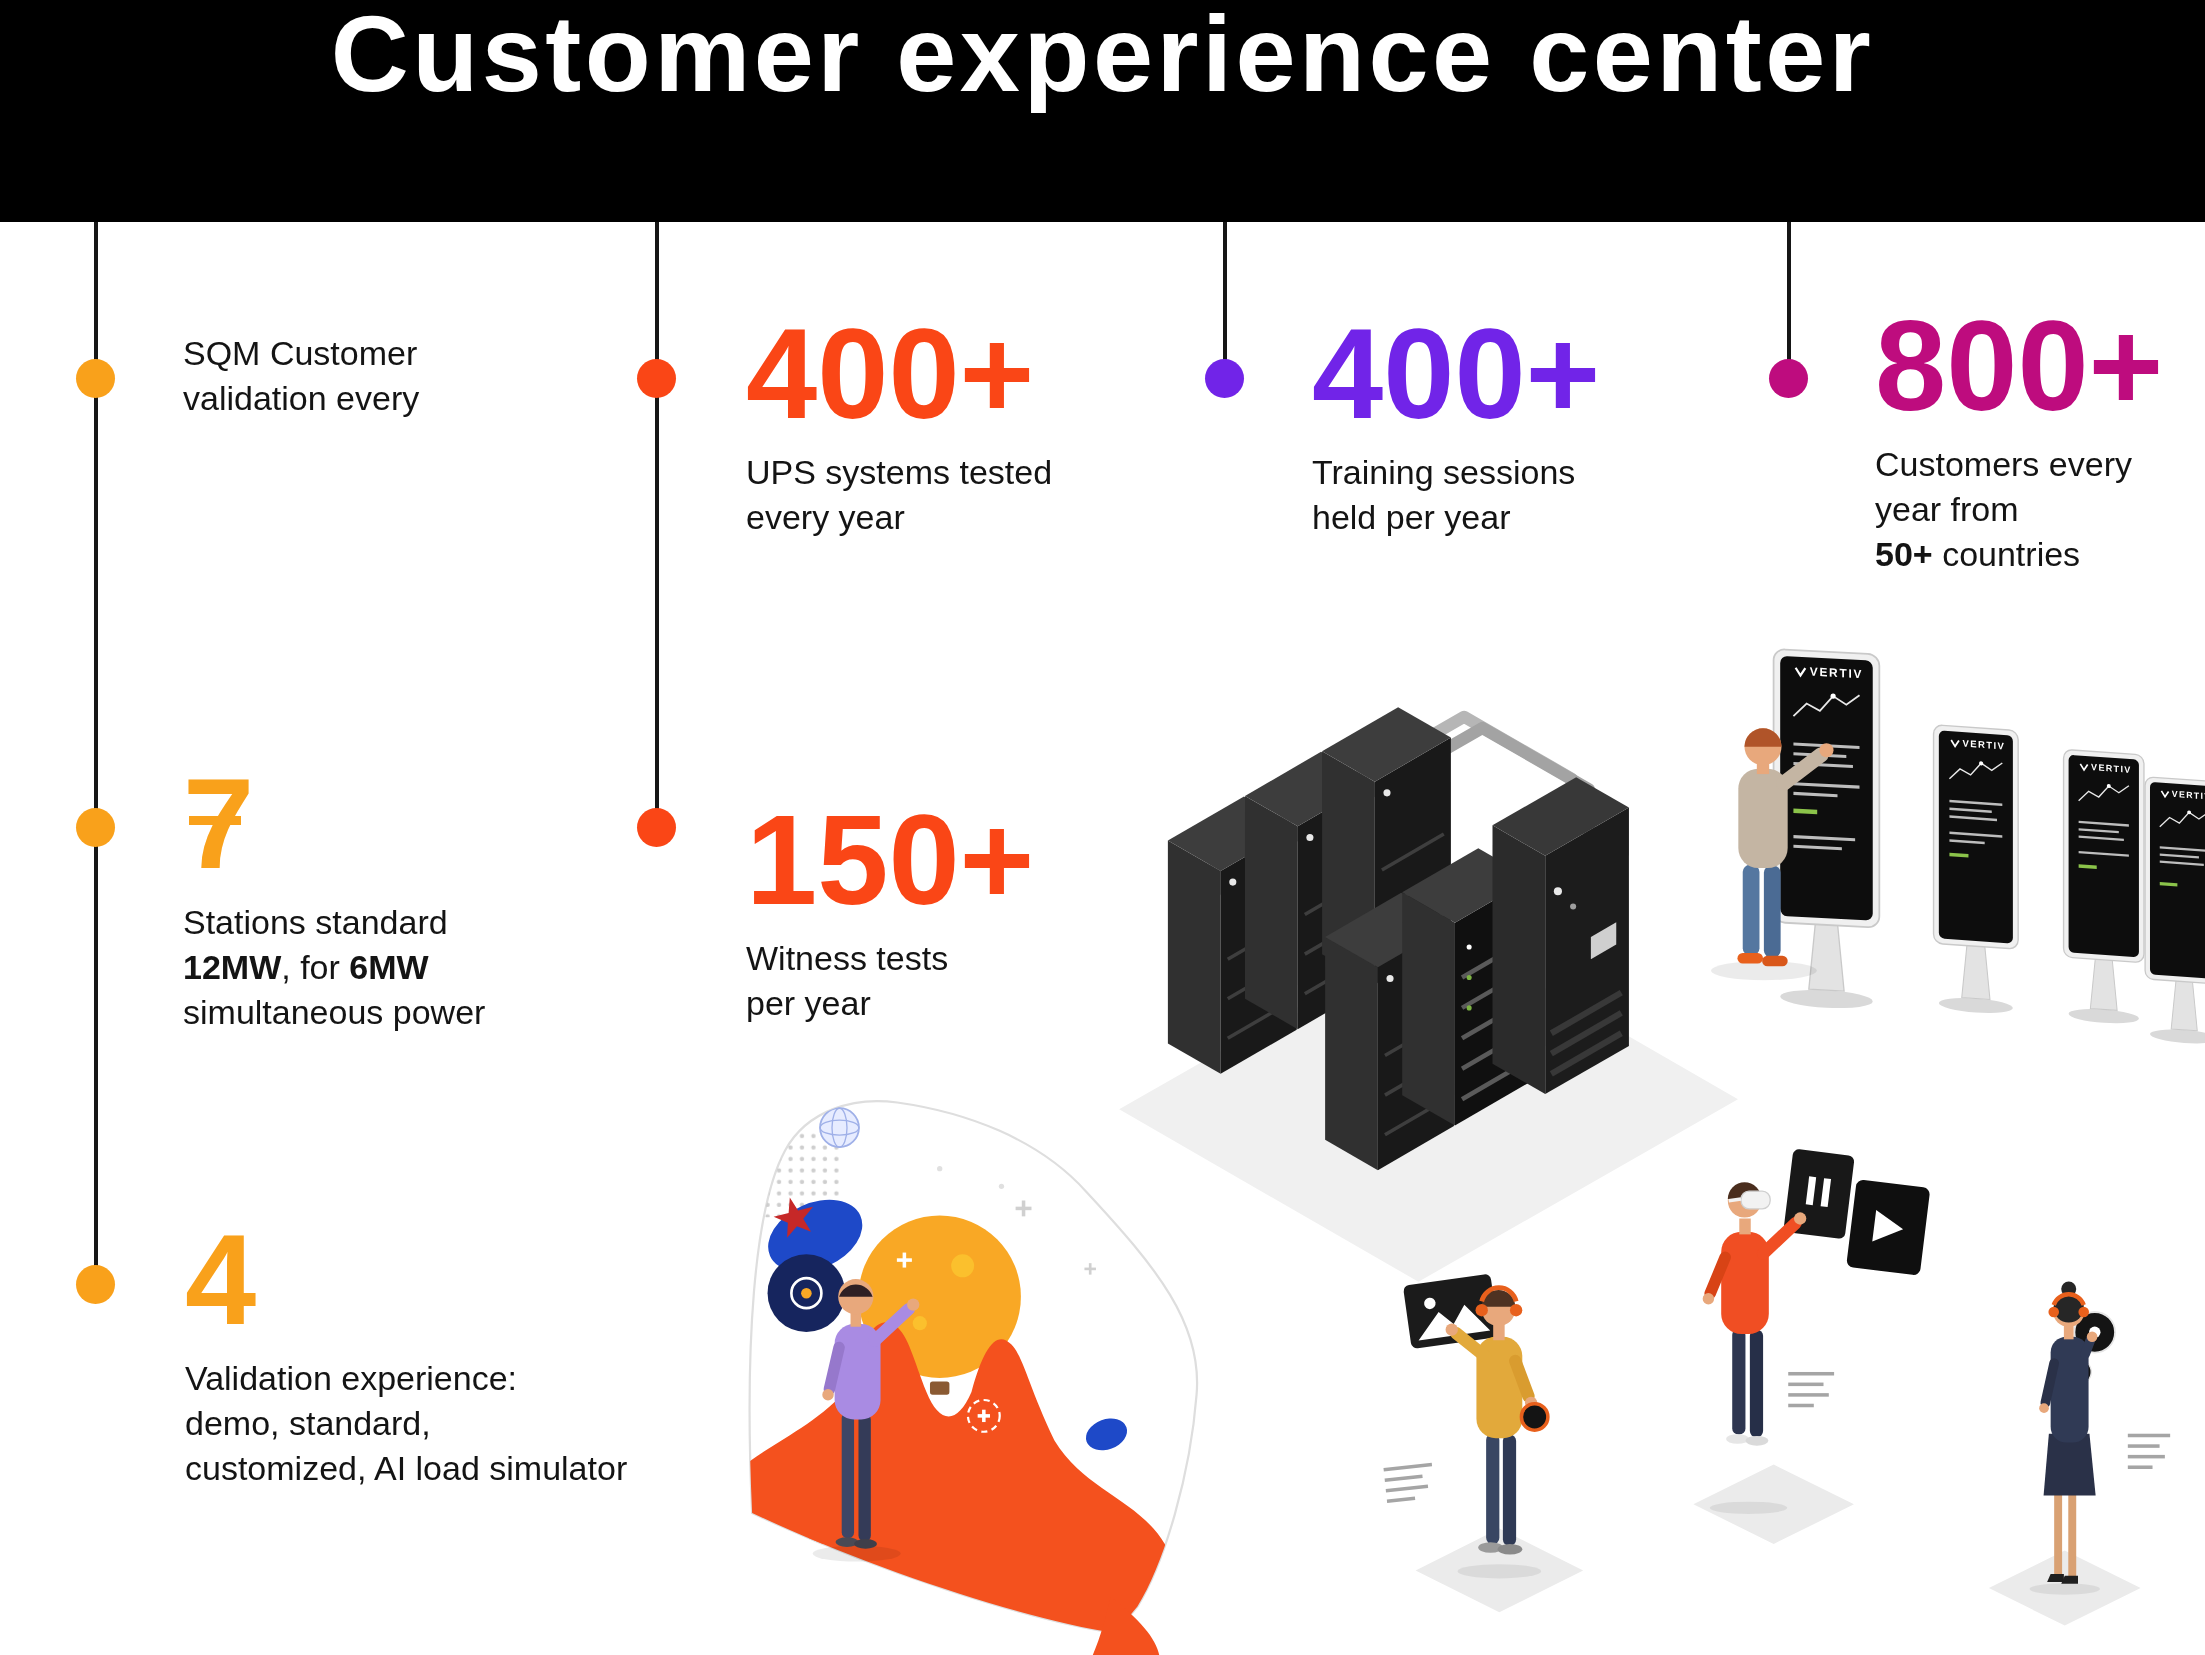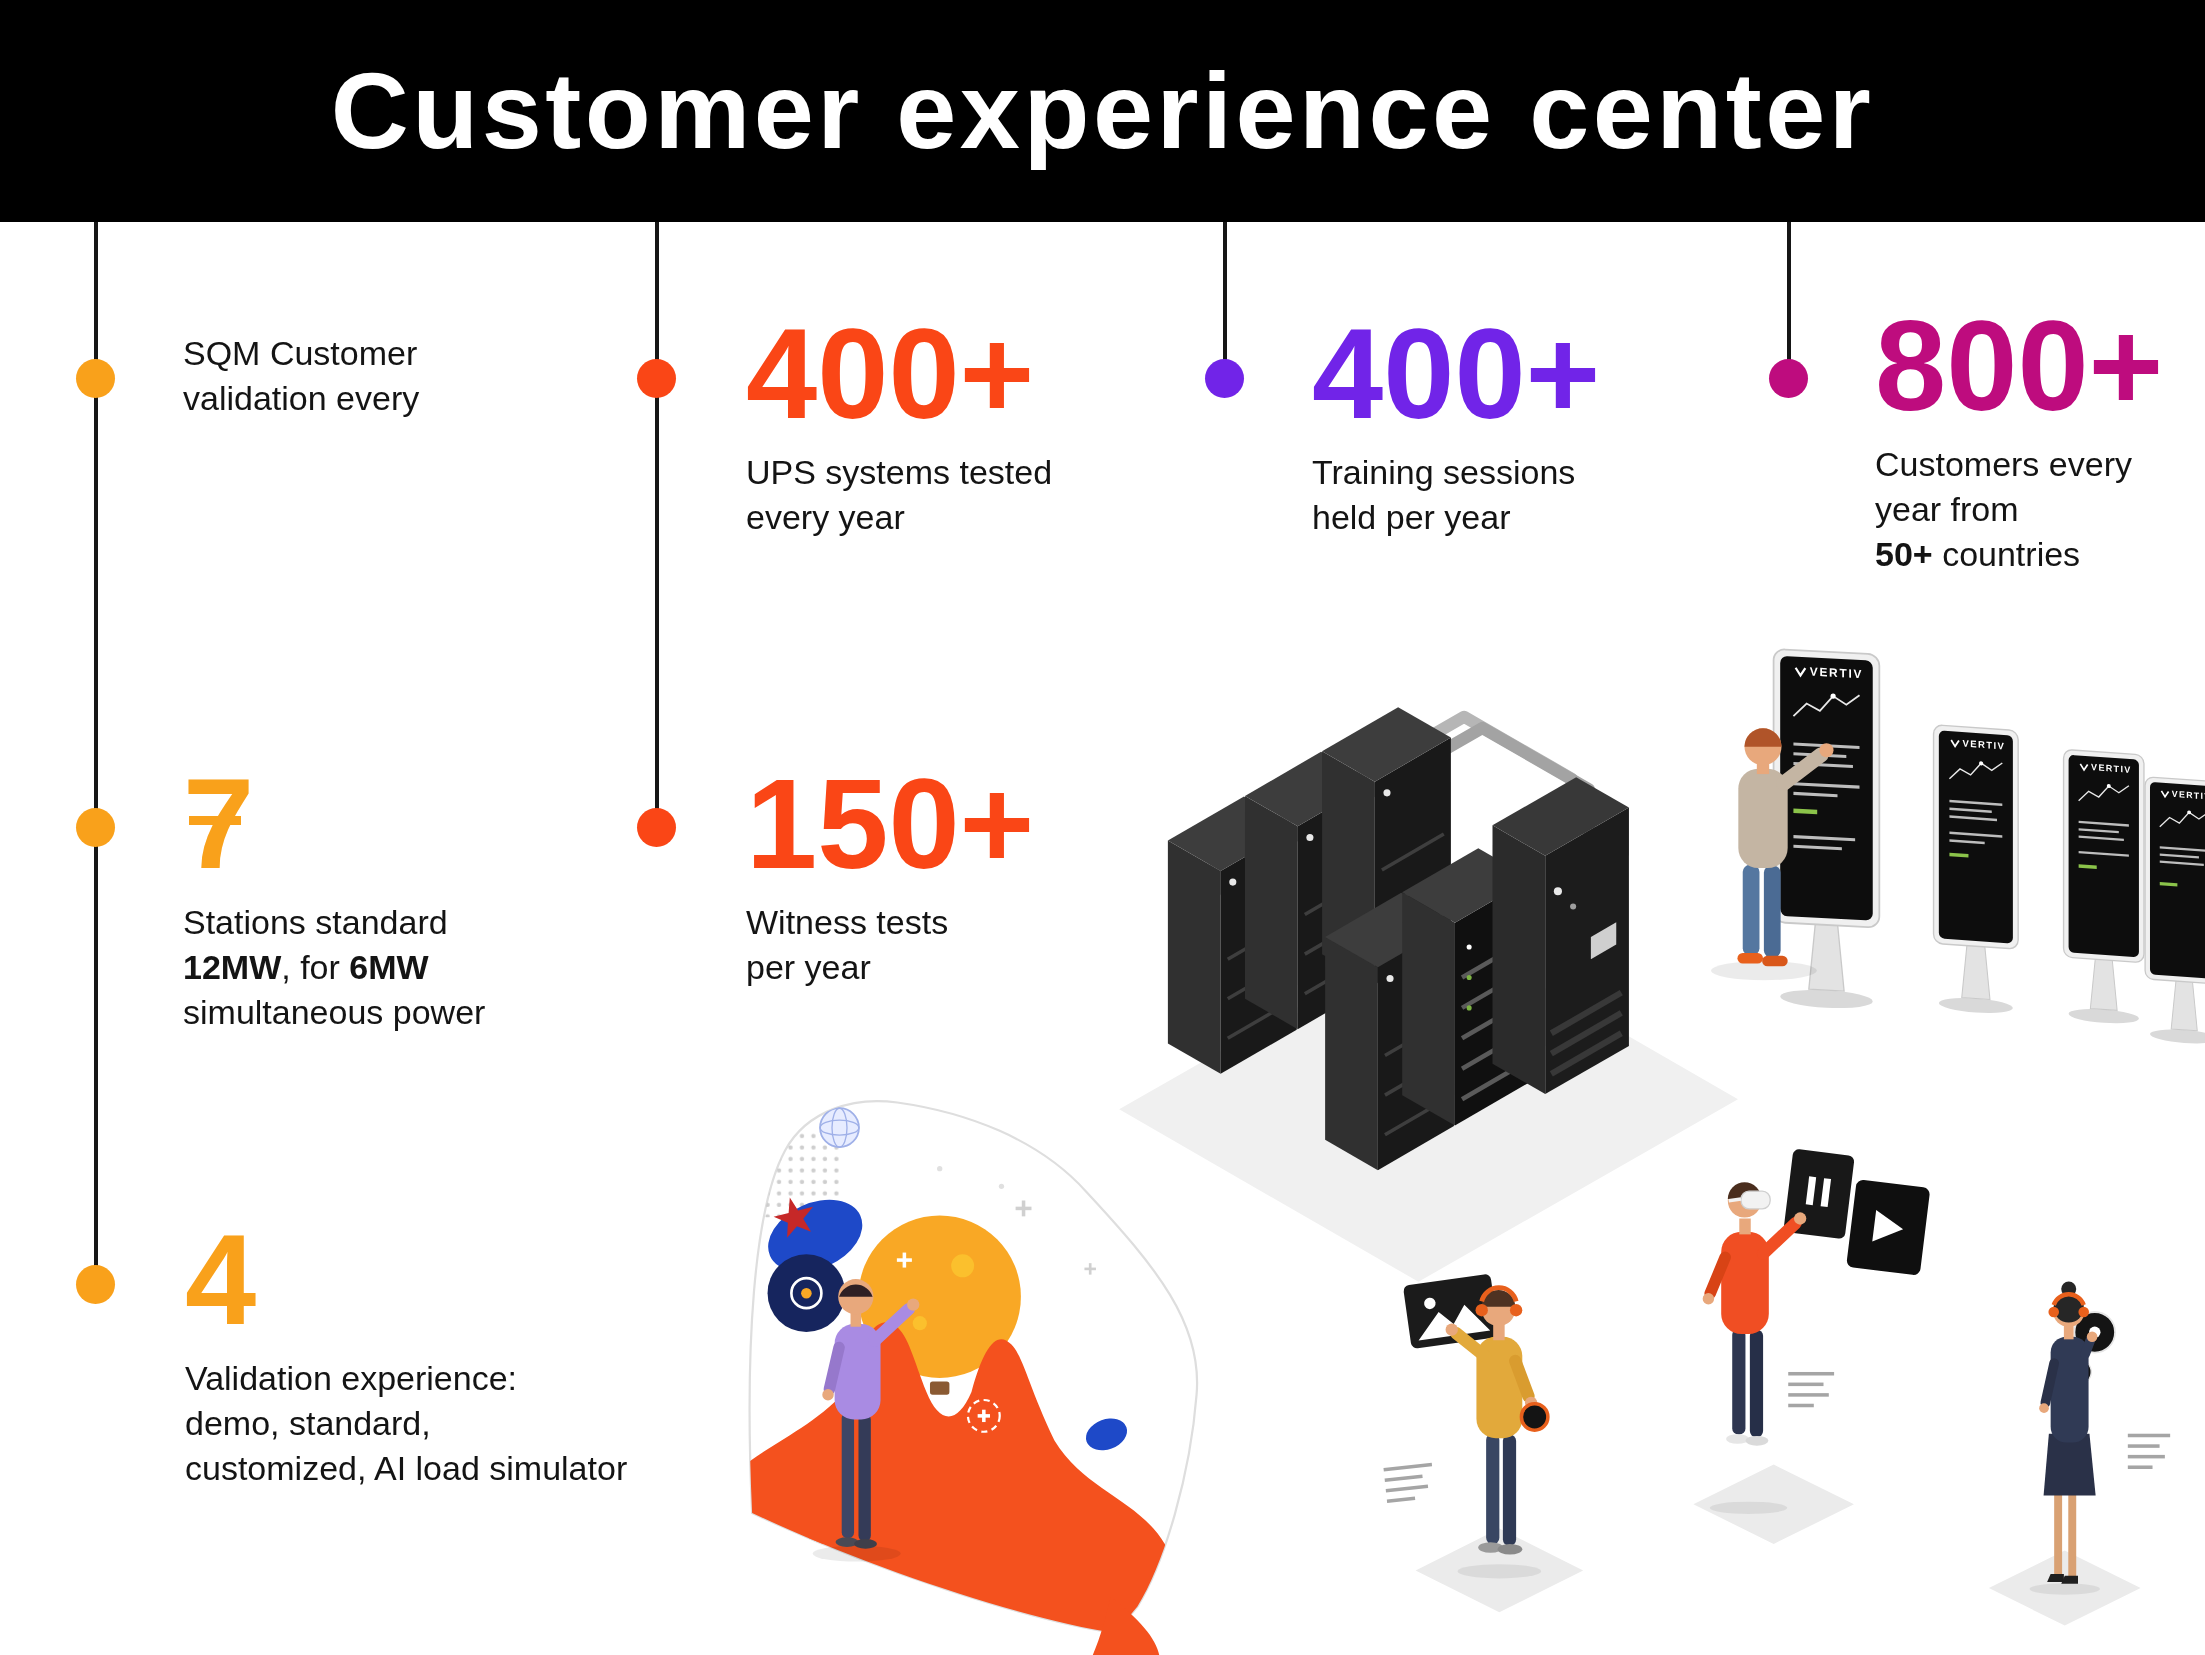--- a/index.html
+++ b/index.html
@@ -5,21 +5,21 @@
   html,body { margin:0; padding:0; background:#ffffff; }
   .canvas {
     position:relative; width:2205px; height:1656px; background:#ffffff;
     overflow:hidden; font-family:"Liberation Sans", sans-serif; color:#141414;
   }
   .abs { position:absolute; }
 
   
   .header-band {
     position:absolute; left:0; top:0; width:2205px; height:222px; background:#000000;
-    display:flex; align-items:center; justify-content:center;
+    display:flex; justify-content:center;
   }
   .page-title {
     margin:0; color:#ffffff; font-size:108px; font-weight:700; letter-spacing:3.5px; line-height:1;
   }
 
   
   .vline { position:absolute; width:3.5px; background:#161616; }
   .dot { position:absolute; width:39px; height:39px; border-radius:50%; }
 
   
@@ -91,21 +91,21 @@
       <span>7</span>
       <span class="seven-cross" style="background: rgb(249, 161, 27);"></span>
     </div>
     <div class="stat-desc">
       <span>Stations standard</span><br>
       <b>12MW</b><span>, for </span><b>6MW</b><br>
       <span>simultaneous power</span>
     </div>
   </div>
 
-  <div class="stat" style="left:746px;top:764px">
+  <div class="stat" style="left:746px;top:800px">
     <div class="stat-value" style="color: rgb(250, 70, 22);">150+</div>
     <div class="stat-desc">
       <span>Witness tests</span><br>
       <span>per year</span>
     </div>
   </div>
 
   <div class="stat" style="left:185px;top:1220px">
     <div class="stat-value" style="color: rgb(249, 161, 27);">4</div>
     <div class="stat-desc">

